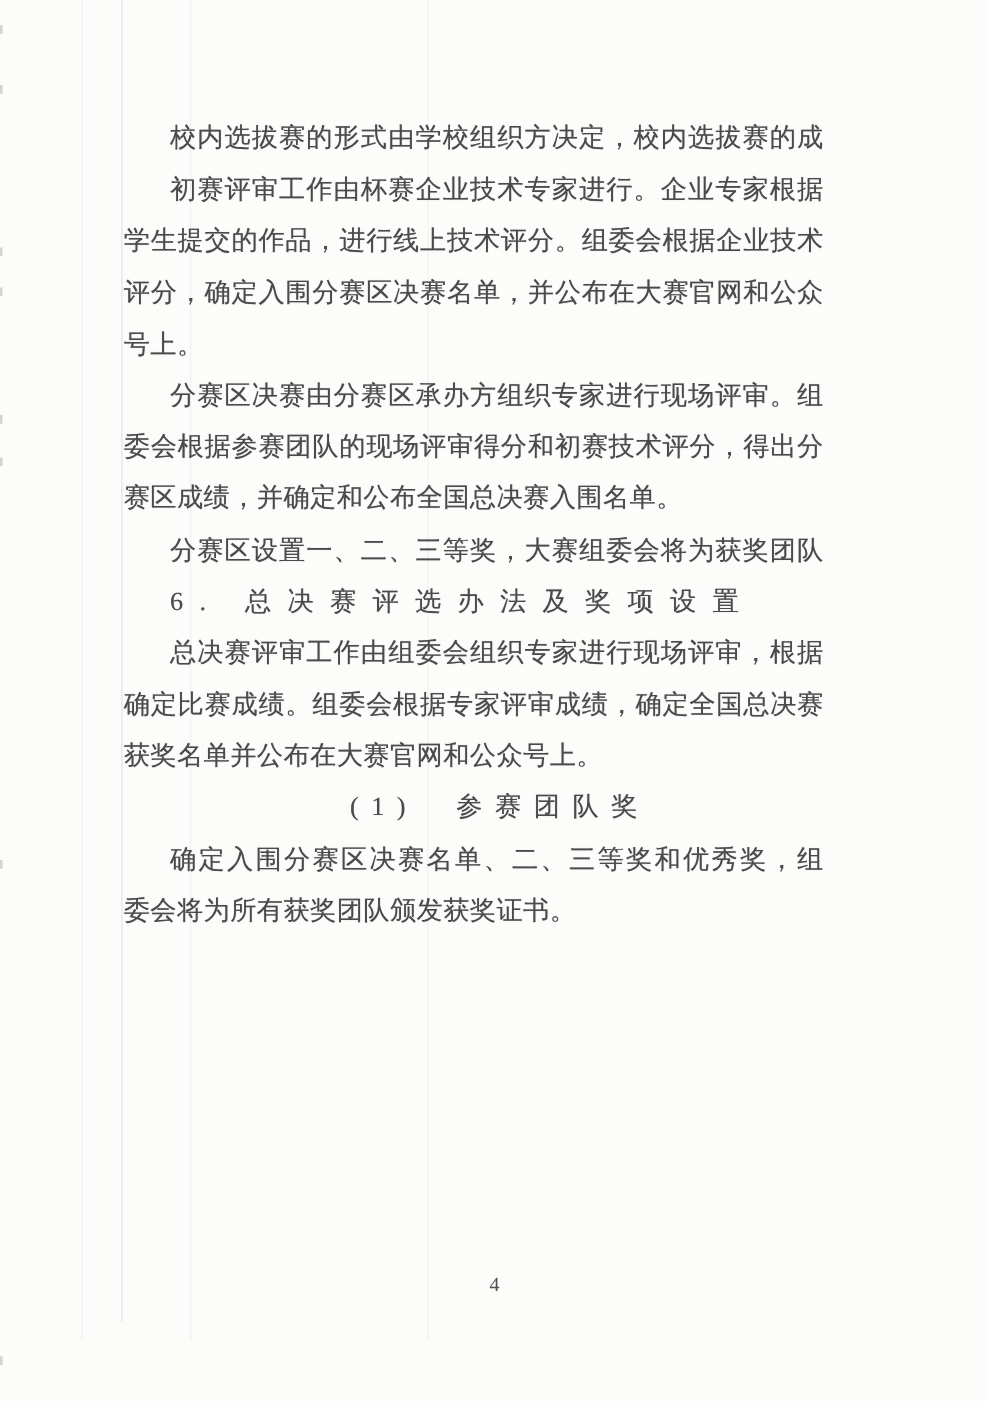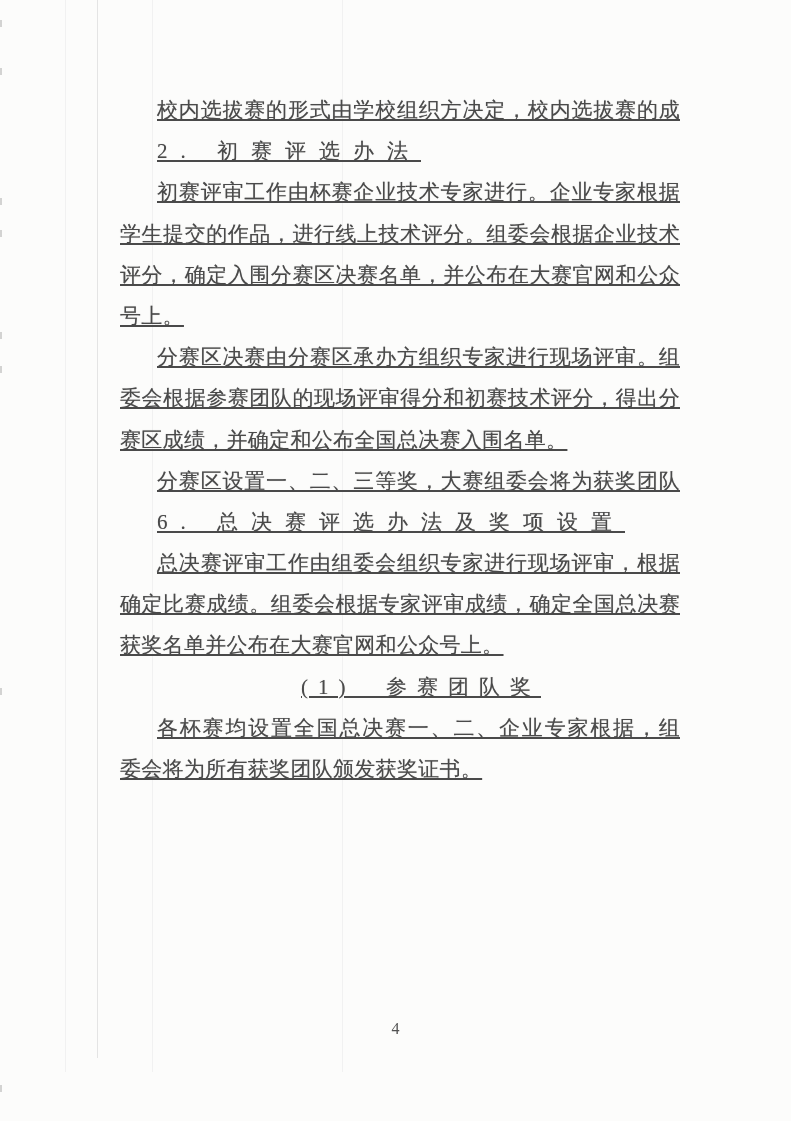--- a/index.html
+++ b/index.html
@@ -42,24 +42,23 @@
   .edge-tick {
     position: absolute;
     left: 0;
     width: 2px;
     height: 7px;
     background: rgba(150, 150, 150, 0.4);
   }
   
   .content {
     position: absolute;
-    left: 120px;
+    left: 99px;
     top: 90px;
     width: 560px;
-    text-decoration: underline;
   }
   .line {
     height: 41.2px;
     line-height: 41.2px;
     font-size: 21px;
     letter-spacing: 0.3px;
     white-space: pre-wrap;
     text-shadow: 0 0 0.7px rgba(90, 90, 90, 0.55);
   }
   .line.first { text-indent: 37px; }
@@ -100,33 +99,32 @@
   <div class="edge-tick" style="top:68px"></div>
   <div class="edge-tick" style="top:198px"></div>
   <div class="edge-tick" style="top:230px"></div>
   <div class="edge-tick" style="top:332px"></div>
   <div class="edge-tick" style="top:366px"></div>
   <div class="edge-tick" style="top:688px"></div>
   <div class="edge-tick" style="top:1085px"></div>
 
   <div class="content">
     <div class="line first full">校内选拔赛的形式由学校组织方决定，校内选拔赛的成</div>
-    <div class="line heading">2. 初赛评选办法</div>
     <div class="line first full">初赛评审工作由杯赛企业技术专家进行。企业专家根据</div>
     <div class="line full">学生提交的作品，进行线上技术评分。组委会根据企业技术</div>
     <div class="line full">评分，确定入围分赛区决赛名单，并公布在大赛官网和公众</div>
     <div class="line">号上。</div>
     <div class="line first full">分赛区决赛由分赛区承办方组织专家进行现场评审。组</div>
     <div class="line full">委会根据参赛团队的现场评审得分和初赛技术评分，得出分</div>
     <div class="line">赛区成绩，并确定和公布全国总决赛入围名单。</div>
     <div class="line first full">分赛区设置一、二、三等奖，大赛组委会将为获奖团队</div>
     <div class="line heading">6. 总决赛评选办法及奖项设置</div>
     <div class="line first full">总决赛评审工作由组委会组织专家进行现场评审，根据</div>
     <div class="line full">确定比赛成绩。组委会根据专家评审成绩，确定全国总决赛</div>
     <div class="line">获奖名单并公布在大赛官网和公众号上。</div>
     <div class="line heading-paren">(1)  参赛团队奖</div>
-    <div class="line first full">各杯赛均设置全国总决赛一、二、企业专家根据，组</div>
+    <div class="line first full">确定入围分赛区决赛名单、二、三等奖和优秀奖，组</div>
     <div class="line">委会将为所有获奖团队颁发获奖证书。</div>
   </div>
 
   <div class="page-number">4</div>
 
 </div>
 
 </body></html>

